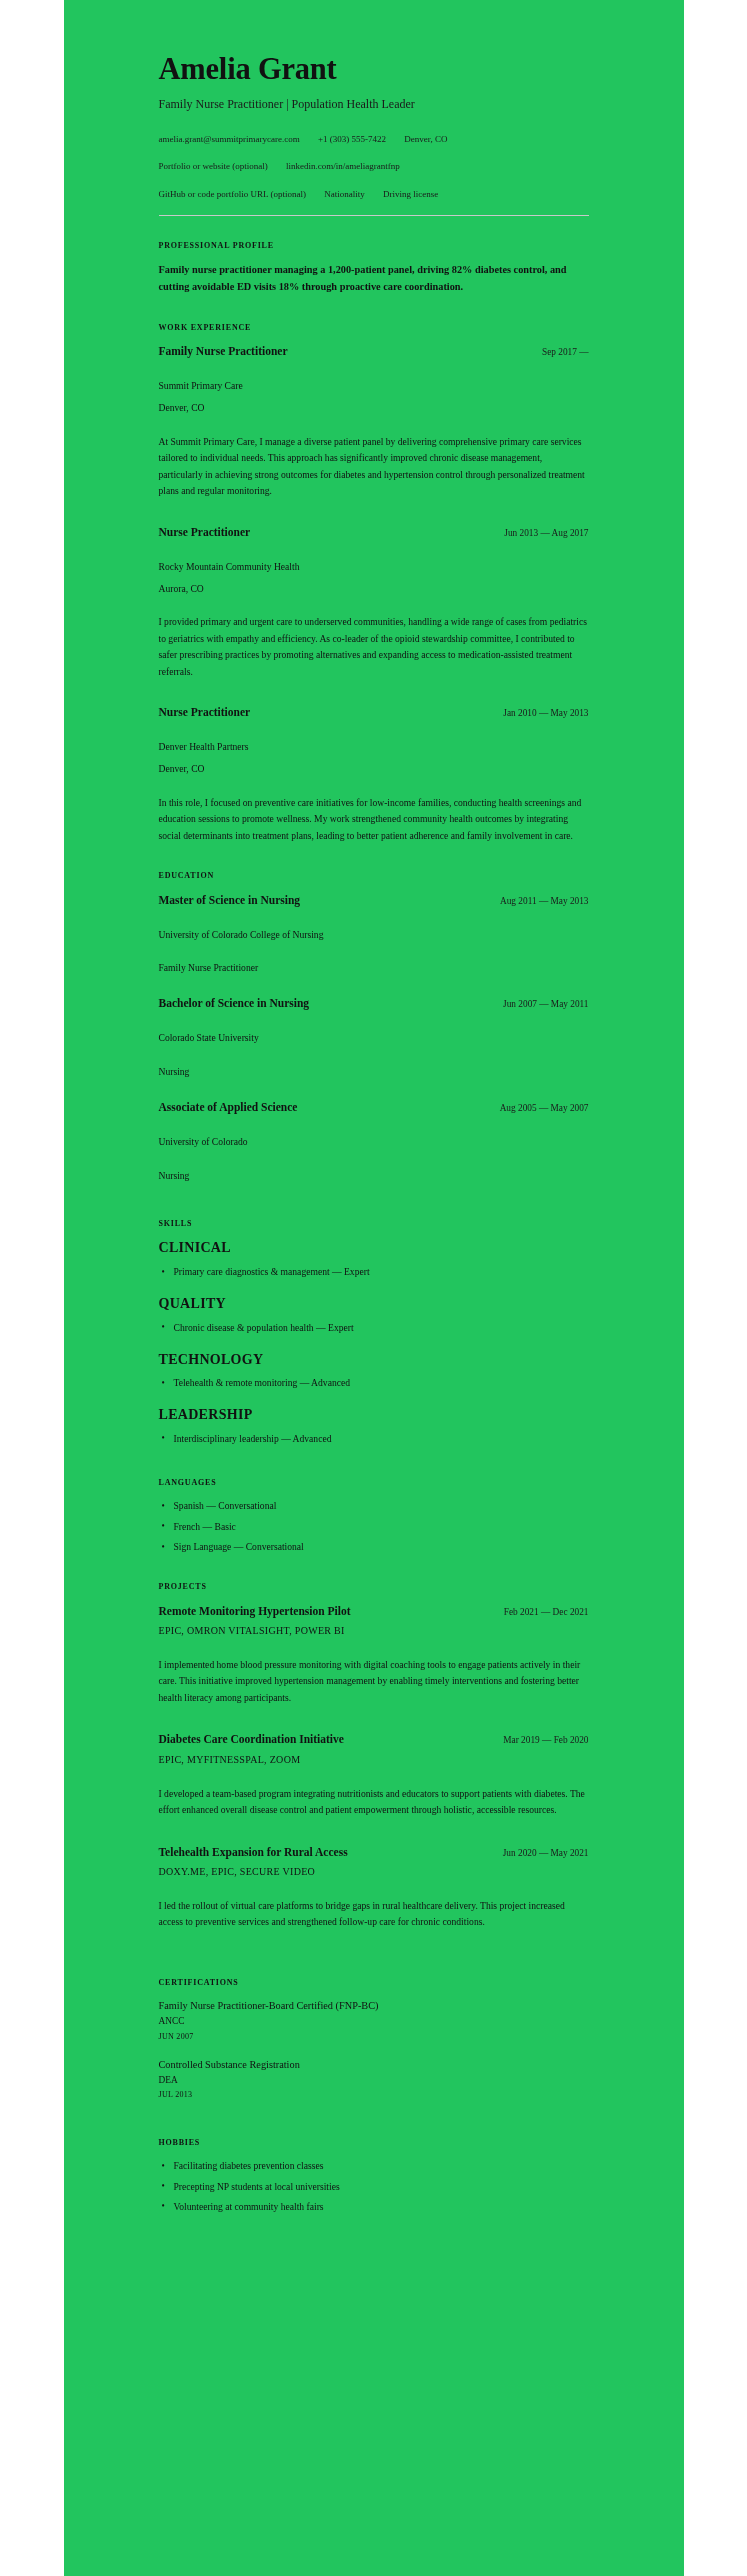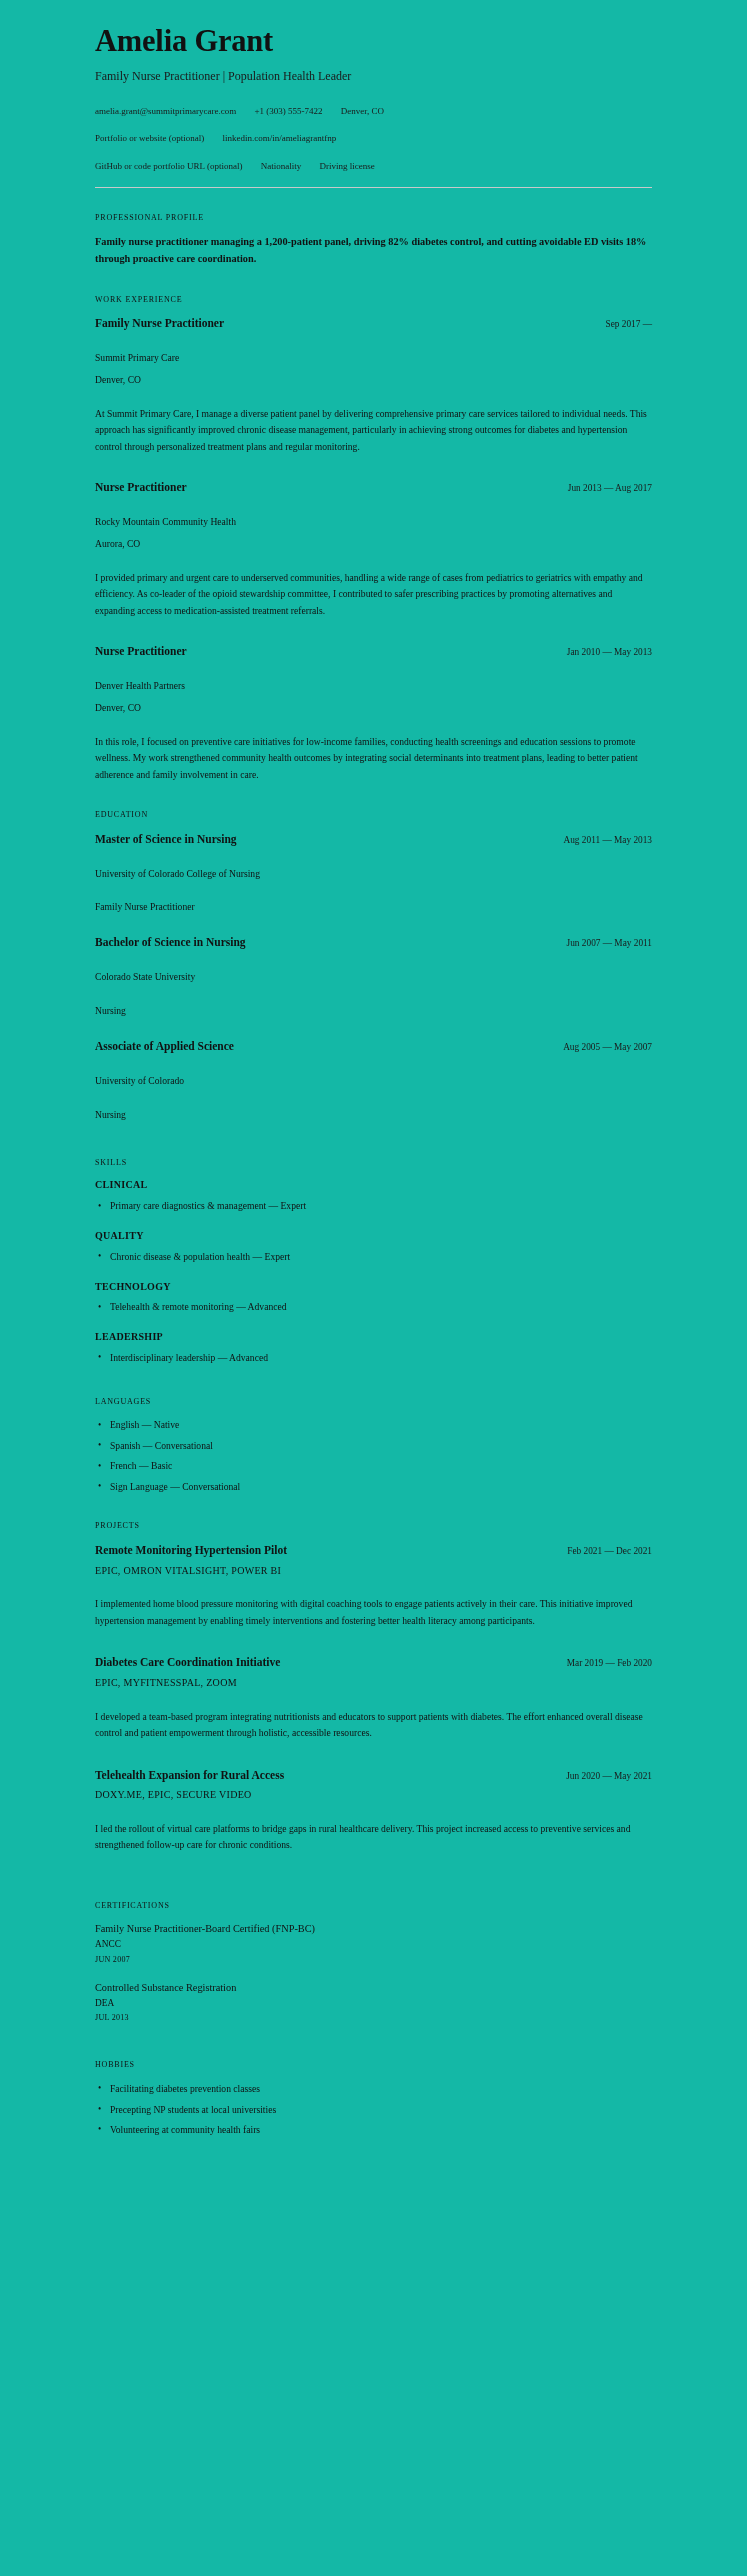--- a/index.html
+++ b/index.html
@@ -6,26 +6,26 @@
     margin: 0;
     padding: 0;
     background: #ffffff;
   }
   body {
     font-family: "Liberation Serif", "DejaVu Serif", serif;
     color: #111111;
     -webkit-font-smoothing: antialiased;
   }
   .page {
-    width: 747px;
+    width: 620px;
     min-height: 2576px;
     margin: 0 auto;
-    background: #14b8a6;
+    background: #22c55e;
     box-sizing: border-box;
-    padding: 25px 95px 25px 95px;
+    padding: 53px 95px 25px 95px;
   }
 
   
   .name {
     font-size: 30.5px;
     font-weight: 700;
     letter-spacing: -0.2px;
     line-height: 1.08;
     margin: 0 0 10px 0;
   }
@@ -53,21 +53,21 @@
   .rule {
     border: 0;
     border-top: 0.6px solid #c9c9c9;
     margin: 10px 0 25px 0;
   }
 
   
   .section { margin-bottom: 0; }
   .section-title {
     font-size: 8px;
-    font-weight: 400;
+    font-weight: 700;
     letter-spacing: 0.8px;
     text-transform: uppercase;
     margin: 0 0 12px 0;
     line-height: 1.2;
   }
 
   .summary {
     font-size: 10.3px;
     line-height: 1.62;
     margin: 0 0 27px 0;
@@ -110,21 +110,21 @@
     margin: 18.7px 0 0 0;
   }
   .exp-block { margin-bottom: 25px; }
   .exp-block:last-child { margin-bottom: 0; }
   .edu-block { margin-bottom: 21px; }
   .proj-block { margin-bottom: 26px; }
 
   
   .skill-group { margin-bottom: 16px; }
   .skill-group-title {
-    font-size: 10px;
+    font-size: 14px;
     font-weight: 700;
     letter-spacing: 0.3px;
     text-transform: uppercase;
     margin: 0 0 8.7px 0;
   }
   ul.bullets {
     list-style: none;
     margin: 0;
     padding: 0;
   }
@@ -301,21 +301,20 @@
         <li>Interdisciplinary leadership — Advanced</li>
       </ul>
     </div>
   </section>
 
   <div class="gap-sm"></div>
 
   <section class="section">
     <h2 class="section-title">LANGUAGES</h2>
     <ul class="bullets">
-      <li>English — Native</li>
       <li>Spanish — Conversational</li>
       <li>French — Basic</li>
       <li>Sign Language — Conversational</li>
     </ul>
   </section>
 
   <div class="gap-lg"></div>
 
   <section class="section">
     <h2 class="section-title">PROJECTS</h2>

